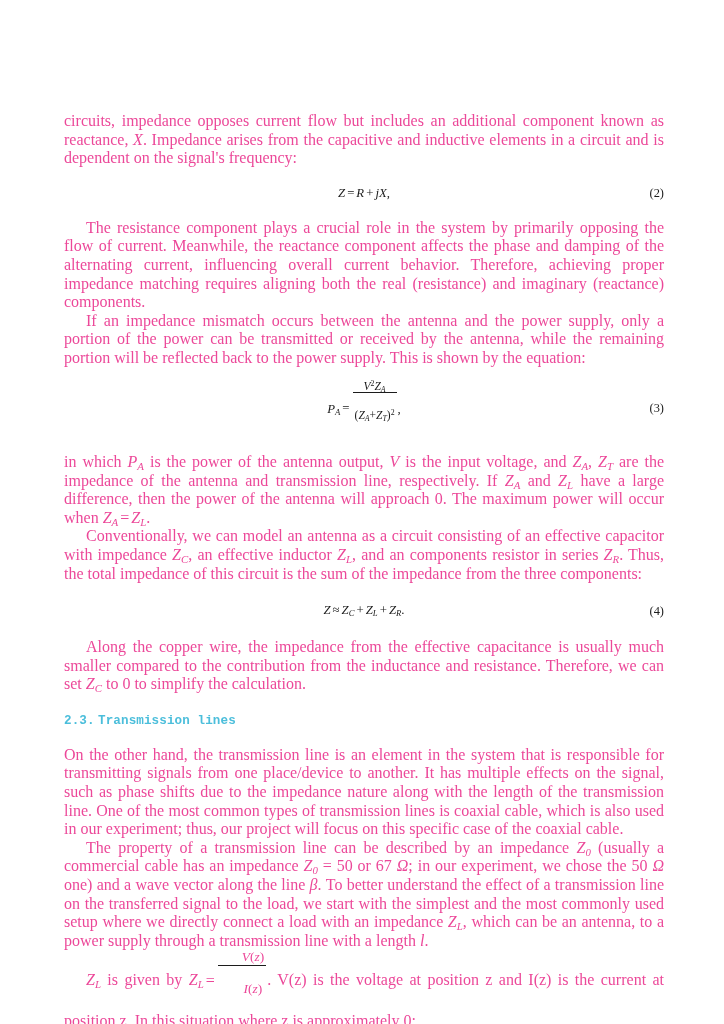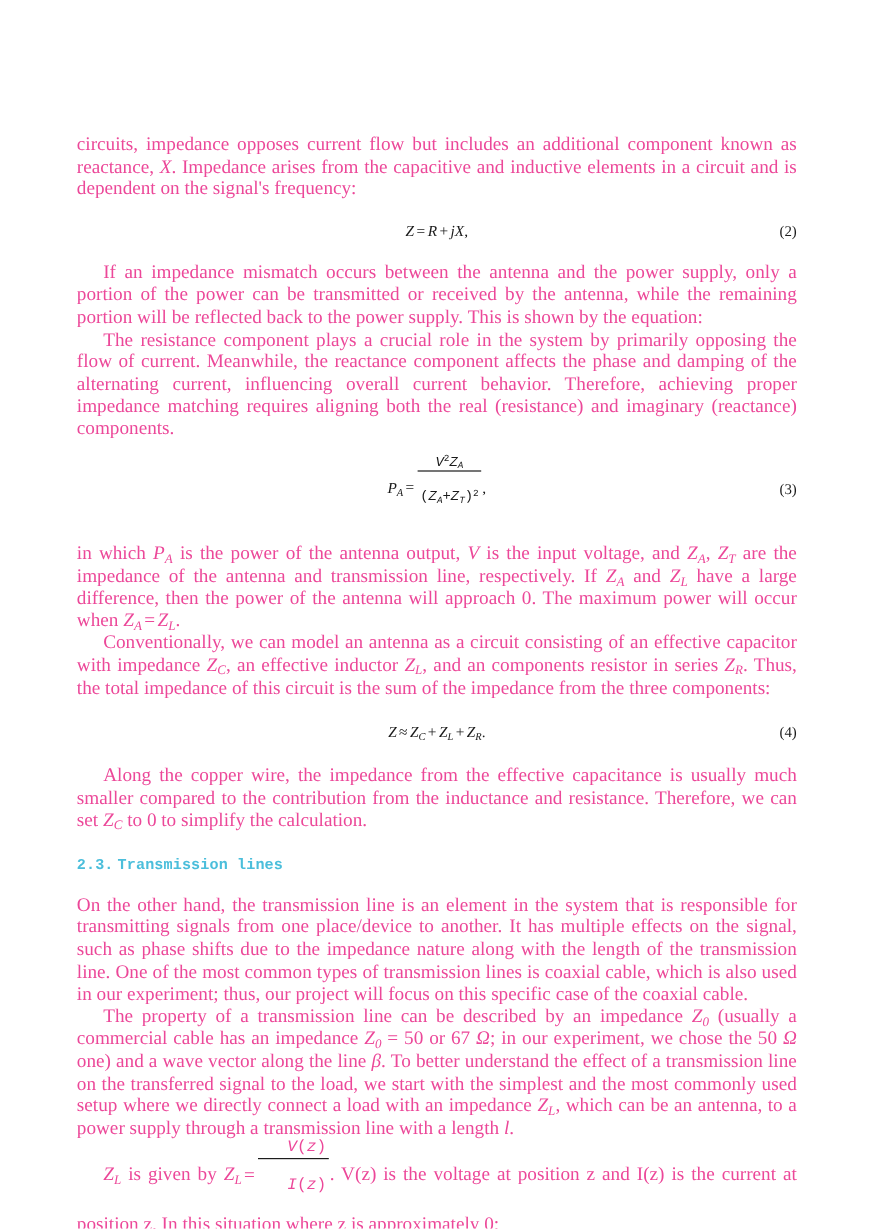--- a/index.html
+++ b/index.html
@@ -72,21 +72,20 @@
     vertical-align: 0.45em;
   }
   
   .frac {
     display: inline-block;
     vertical-align: -0.52em;
     text-align: center;
     font-size: 0.84em;
     line-height: 1.06;
     margin: 0 1px;
-    font-family: Liberation Mono, monospace;
   }
   .frac .num {
     display: block;
     padding: 0 2px;
   }
   .frac .den {
     display: block;
     border-top: 1px solid #1c1c1c;
     padding: 16px 2px;
   }
@@ -137,23 +136,23 @@
     <div class="eq-row">
       <div class="eq-body">
         <span class="mathi">Z</span><span class="op">=</span><span class="mathi">R</span><span class="op">+</span><span class="mathi">jX</span>,
       </div>
       <span class="eq-num">(2)</span>
     </div>
 
     <div class="sp-18"></div>
 
 
+    <p class="body indent">The resistance component plays a crucial role in the system by primarily opposing the flow of current. Meanwhile, the reactance component affects the phase and damping of the alternating current, influencing overall current behavior. Therefore, achieving proper impedance matching requires aligning both the real (resistance) and imaginary (reactance) components.</p>
+
     <p class="body indent">If an impedance mismatch occurs between the antenna and the power supply, only a portion of the power can be transmitted or received by the antenna, while the remaining portion will be reflected back to the power supply. This is shown by the equation:</p>
-
-    <p class="body indent">The resistance component plays a crucial role in the system by primarily opposing the flow of current. Meanwhile, the reactance component affects the phase and damping of the alternating current, influencing overall current behavior. Therefore, achieving proper impedance matching requires aligning both the real (resistance) and imaginary (reactance) components.</p>
 
     <div class="sp-12"></div>
 
     <div class="eq-row">
       <div class="eq-body">
         <span class="mathi">P</span><sub>A</sub><span class="op">=</span><span class="frac big"><span class="num"><span class="mathi">V</span><sup>2</sup><span class="mathi">Z</span><sub>A</sub></span><span class="den">(<span class="mathi">Z</span><sub>A</sub>+<span class="mathi">Z</span><sub>T</sub>)<sup>2</sup></span></span>,
       </div>
       <span class="eq-num">(3)</span>
     </div>
 

